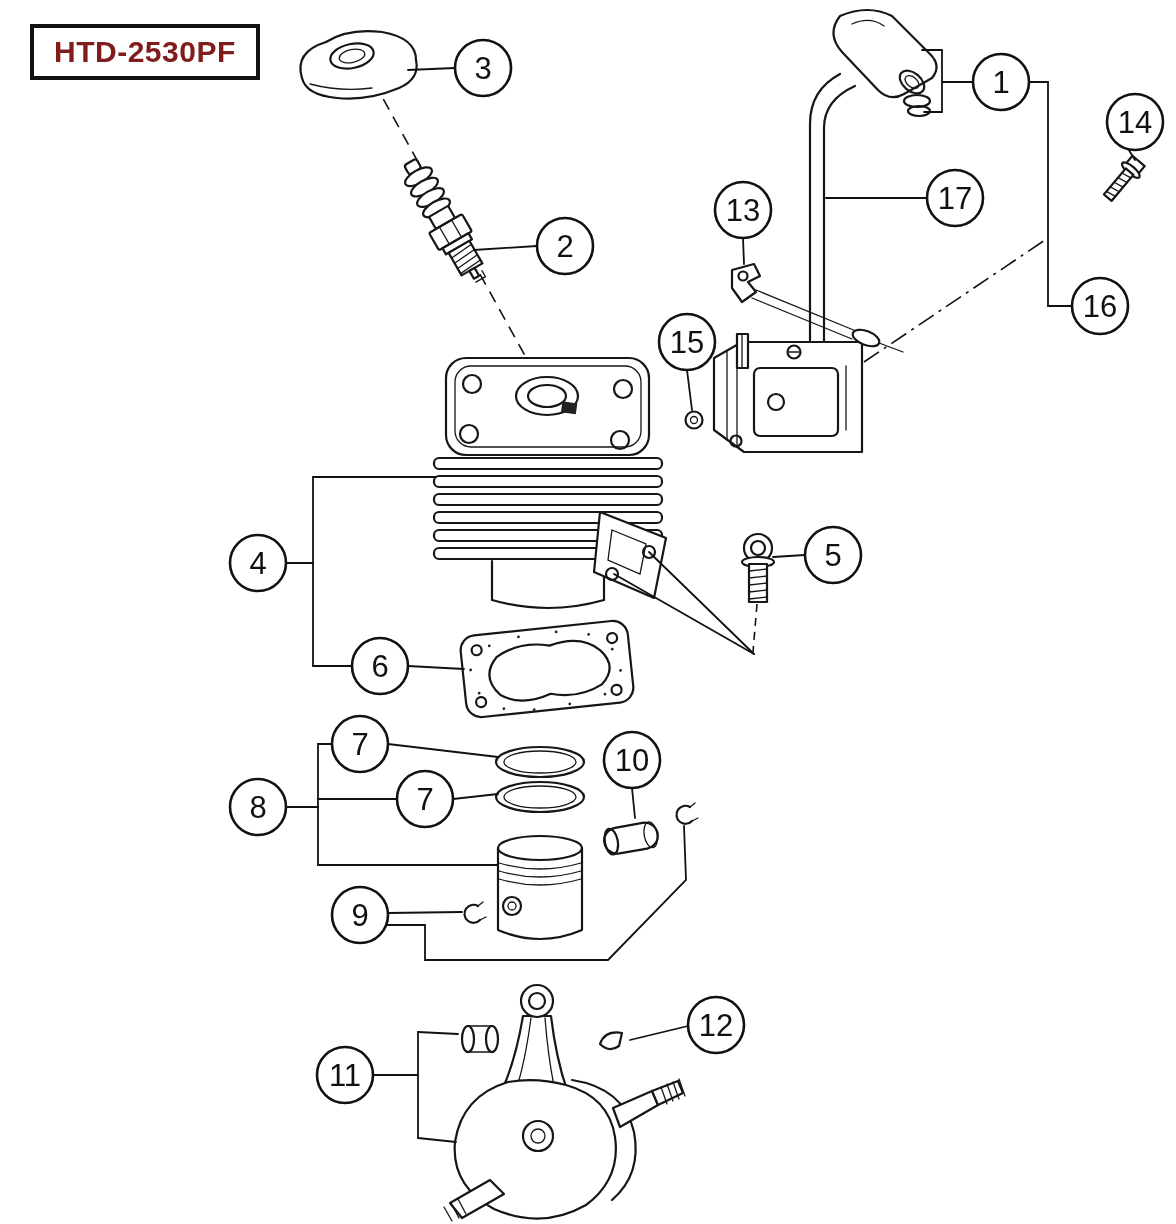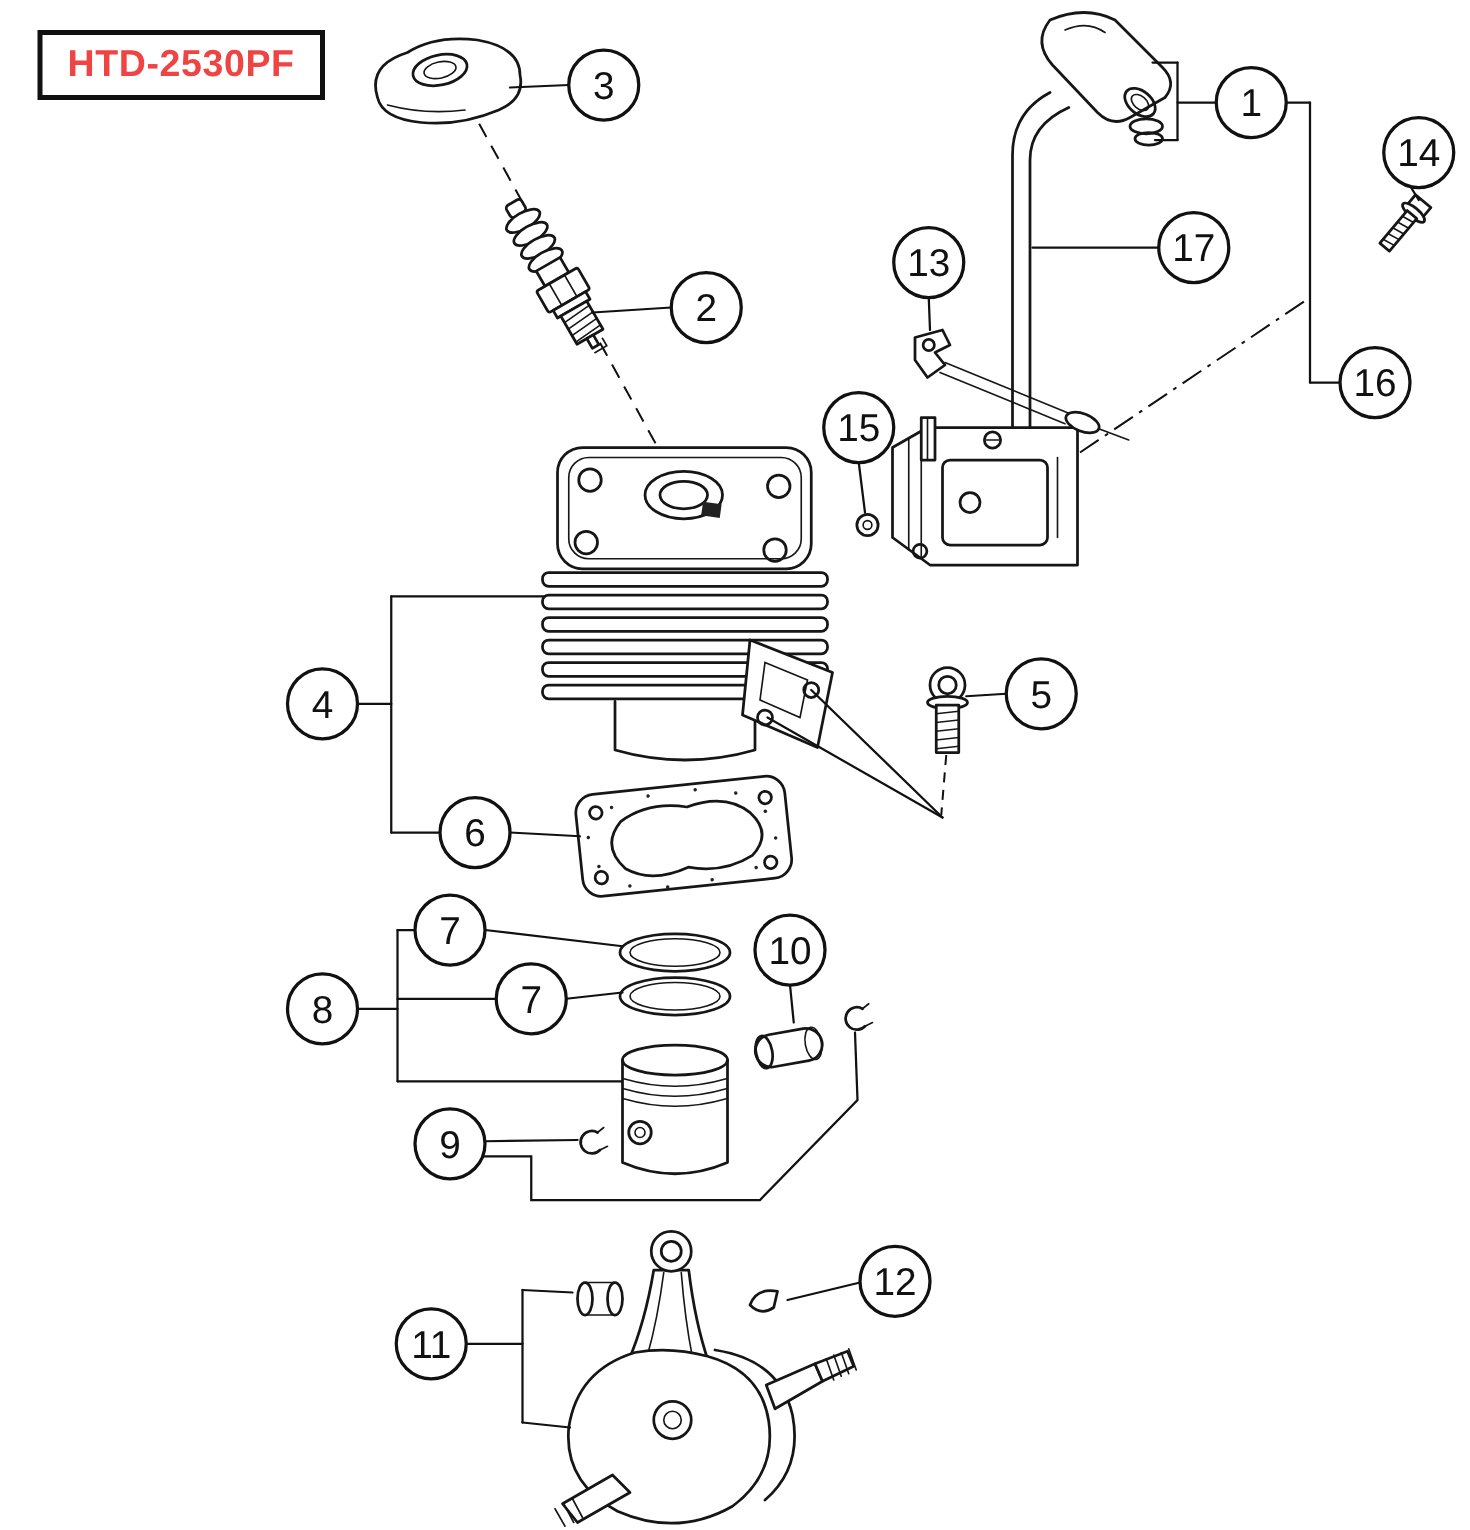--- a/index.html
+++ b/index.html
@@ -1,21 +1,21 @@
 <!DOCTYPE html>
 <html><head>
 <meta charset="utf-8">
 <style>
   html,body{margin:0;padding:0;background:#fff;}
   body{width:1176px;height:1224px;position:relative;font-family:"Liberation Sans",sans-serif;}
   #stage{position:absolute;inset:0;}
   #model-box{
     position:absolute;left:30px;top:24px;
     border:4px solid #111;padding:7px 20px;
-    font-size:30px;font-weight:bold;color:#ef4444;letter-spacing:.5px;background:#fff;
+    font-size:30px;font-weight:bold;color:#7f1d1d;letter-spacing:.5px;background:#fff;
   }
   svg{position:absolute;left:0;top:0;}
   .callout-circle{fill:#fff;stroke:#111;stroke-width:2.6;}
   .callout-num{font-family:"Liberation Sans",sans-serif;font-size:31px;fill:#111;}
   .ln{stroke:#111;stroke-width:1.8;fill:none;stroke-linecap:round;}
   .pt{stroke:#161616;stroke-width:2.2;fill:#fff;stroke-linejoin:round;stroke-linecap:round;}
   .ptn{stroke:#161616;stroke-width:2.2;fill:none;stroke-linejoin:round;stroke-linecap:round;}
   .thin{stroke:#161616;stroke-width:1.3;fill:none;stroke-linecap:round;}
   .dash{stroke:#111;stroke-width:1.6;fill:none;stroke-dasharray:12 8;}
   .dash2{stroke:#111;stroke-width:1.6;fill:none;stroke-dasharray:8 6;}

